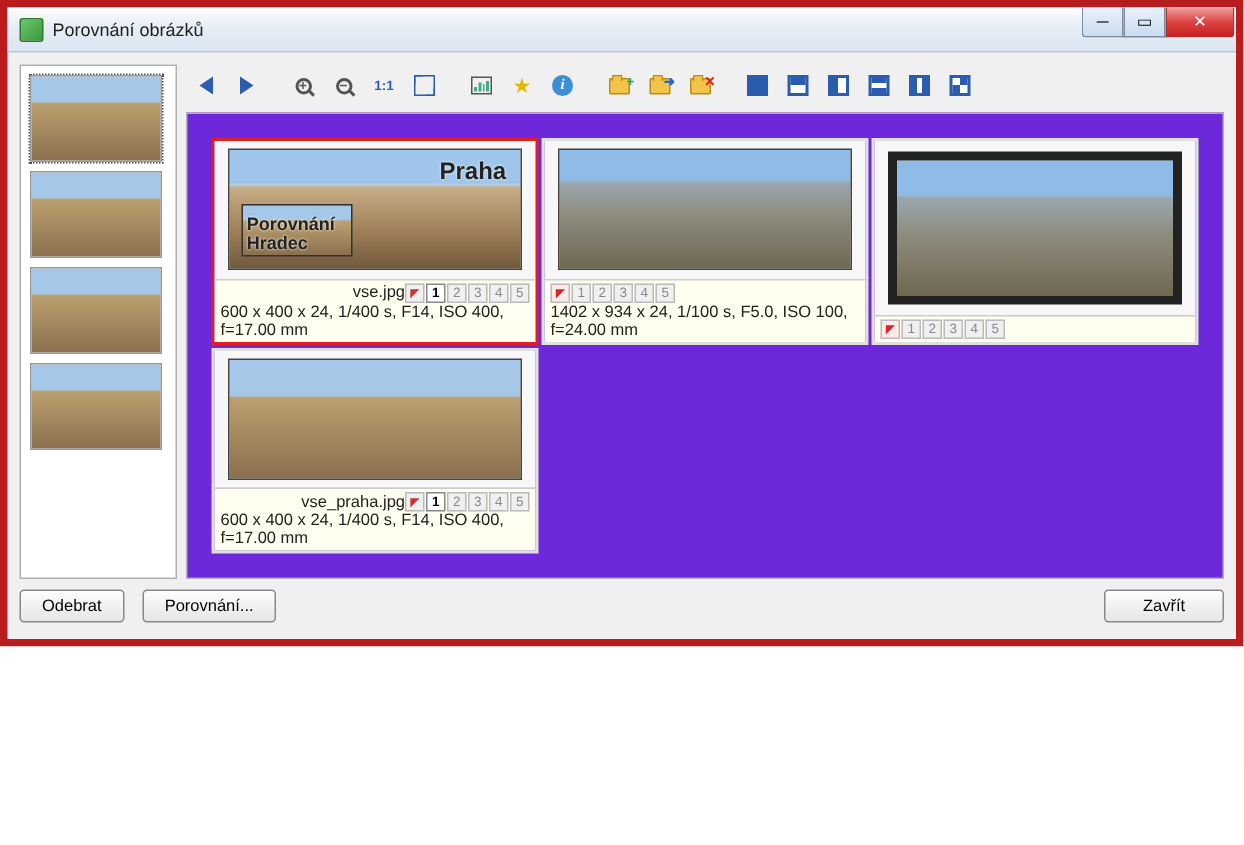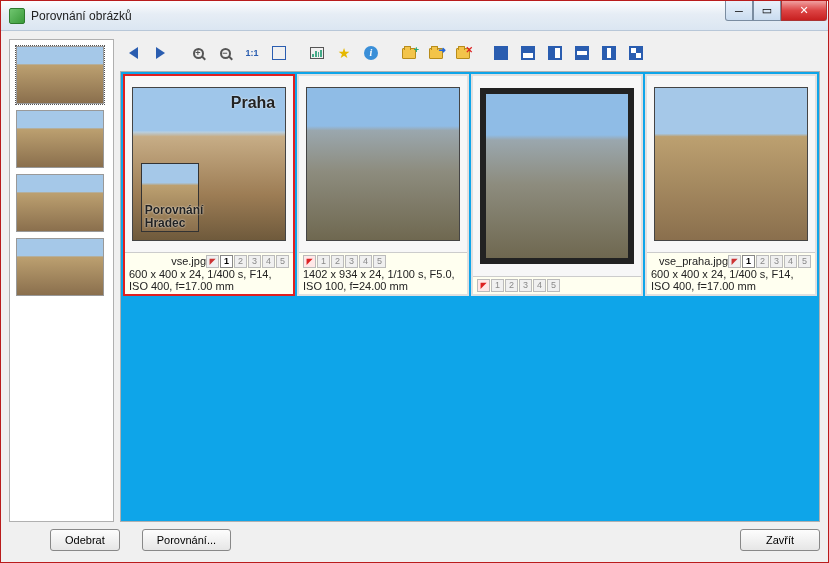--- a/index.html
+++ b/index.html
@@ -1,50 +1,50 @@
 <!DOCTYPE html>
 <html><head>
 <meta charset="utf-8">
 <style>
   * { box-sizing: border-box; margin: 0; padding: 0; }
   body { font-family: "Segoe UI", Tahoma, sans-serif; font-size: 11px; background: #fff; }
-  .window { width: 829px; height: 563px; border: 1px solid #b91c1c; background: #f0f0f0; display: flex; flex-direction: column; }
+  .window { width: 829px; height: 431px; border: 5px solid #b91c1c; background: #f0f0f0; display: flex; flex-direction: column; }
   .titlebar { height: 30px; background: linear-gradient(#fdfefe,#e6edf5 45%,#dbe6f2); border-bottom: 1px solid #b8c7d8; display: flex; align-items: center; padding-left: 8px; }
   .titlebar .app-icon { width: 16px; height: 16px; background: linear-gradient(135deg,#6fc56f,#3a9a3a); border: 1px solid #2d7a2d; border-radius: 2px; margin-right: 6px; }
   .titlebar .title { flex: 1; font-size: 12px; color: #222; }
   .win-controls { display: flex; height: 20px; margin-top: -9px; margin-right: 1px; }
   .win-btn { width: 28px; height: 20px; border: 1px solid #7a8ca0; border-top: none; display: flex; align-items: center; justify-content: center; font-family: Arial; font-size: 11px; }
   .win-min { background: linear-gradient(#e9f1fa,#cadcf0); border-bottom-left-radius: 3px; }
   .win-max { background: linear-gradient(#e9f1fa,#cadcf0); }
   .win-close { width: 46px; background: linear-gradient(#f0a0a0,#d44,#c82020); color: #fff; border-bottom-right-radius: 3px; border-color: #a33; }
   .content { flex: 1; padding: 8px; display: flex; flex-direction: column; gap: 4px; }
   .main-area { flex: 1; display: flex; gap: 6px; }
   .side-thumbs { width: 105px; border: 1px solid #b0b0b0; background: #fff; padding: 6px; overflow: auto; }
   .side-thumbs .thumb { width: 88px; height: 58px; margin-bottom: 6px; border: 1px solid #999; background: linear-gradient(180deg,#a5c8e8 30%,#bca070 32%,#8a6f4d); position: relative; cursor: pointer; }
   .side-thumbs .thumb.sel::after { content:""; position:absolute; inset:-2px; border:1px dotted #555; }
   .right-pane { flex: 1; display: flex; flex-direction: column; gap: 4px; }
   .toolbar { height: 28px; display: flex; align-items: center; gap: 3px; padding-left: 1px; }
   .tbtn { width: 24px; height: 24px; border: 1px solid transparent; border-radius: 3px; display: flex; align-items: center; justify-content: center; cursor: pointer; font-size: 13px; }
   .tsep { width: 8px; }
-  .grid { flex: 1; border: 1px solid #b0b0b0; background: #0ea5e9; display: grid; grid-template-columns: 1fr 1fr 1fr 1fr; grid-template-rows: 1fr 1fr; padding: 2px; gap: 2px; }
+  .grid { flex: 1; border: 1px solid #b0b0b0; background: #6d28d9; display: grid; grid-template-columns: 1fr 1fr 1fr; grid-template-rows: 1fr 1fr; padding: 16px; gap: 2px; }
   .cell { border: 2px solid #e0e0e0; display: flex; flex-direction: column; position: relative; }
   .cell.active { border-color: #e02020; }
   .cell .img-area { flex: 1; background: #f7f7f7; display:flex; align-items:center; justify-content:center; position:relative; overflow:hidden; }
   .fake-img { width: 92%; height: 88%; border: 1px solid #444; background: linear-gradient(180deg,#9fc6ea 28%,#b8cfe0 29%,#c7ad86 32%,#9d7d55 70%,#6f5a3c); position: relative; }
   .fake-img .overlay { position:absolute; top:6px; right:10px; font-size:16px; font-weight:bold; color:#222; text-shadow:0 0 2px #fff; }
   .fake-img .inset { position:absolute; bottom:8px; left:8px; width:38%; height:45%; border:1px solid #333; background:linear-gradient(180deg,#a5c8e8 28%,#bca070 32%,#8a6f4d); }
   .fake-img .inset-label { position:absolute; bottom:10px; left:12px; font-size:12px; font-weight:bold; color:#222; text-shadow:0 0 2px #fff; line-height:1.1; }
   .info-bar { background: #fffff0; border-top: 1px solid #ccc; padding: 2px 4px; font-size: 11px; color: #222; }
   .info-bar .row1 { display: flex; align-items: center; }
   .info-bar .fname { flex: 1; text-align: right; }
   .mini-btns { display: flex; gap: 1px; }
   .mini-btn { width: 13px; height: 13px; border: 1px solid #bbb; background: #f0f0f0; font-size: 9px; line-height: 11px; text-align: center; color: #888; cursor: pointer; }
   .mini-btn.on { color:#000; font-weight:bold; border-color:#888; background:#fff; }
   .mini-btn.flag { font-size:8px; color:#c33; }
-  .bottom-bar { height: 28px; display: flex; align-items: center; gap: 22px; margin-left: 41px; }
+  .bottom-bar { height: 28px; display: flex; align-items: center; gap: 12px; }
   .btn { height: 22px; padding: 0 14px; border: 1px solid #888; border-radius: 3px; background: linear-gradient(#fdfdfd,#e6e6e6); cursor: pointer; font-size: 11px; }
   .spacer { flex: 1; }
   .arrow-l,.arrow-r { width:0;height:0;border-top:6px solid transparent;border-bottom:6px solid transparent; }
   .arrow-l { border-right:9px solid #2a5db0; }
   .arrow-r { border-left:9px solid #2a5db0; }
   .mag { width:11px;height:11px;border:2px solid #555;border-radius:50%;position:relative; }
   .mag::after { content:"";position:absolute;width:5px;height:2px;background:#555;bottom:-2px;right:-4px;transform:rotate(45deg); }
   .mag .plus,.mag .minus { position:absolute;inset:0;display:flex;align-items:center;justify-content:center;font-size:9px;font-weight:bold;color:#555;line-height:1; }
   .sq { width:14px;height:14px;border:2px solid #2a5db0; }
   .sq.fill { background:#2a5db0; }

